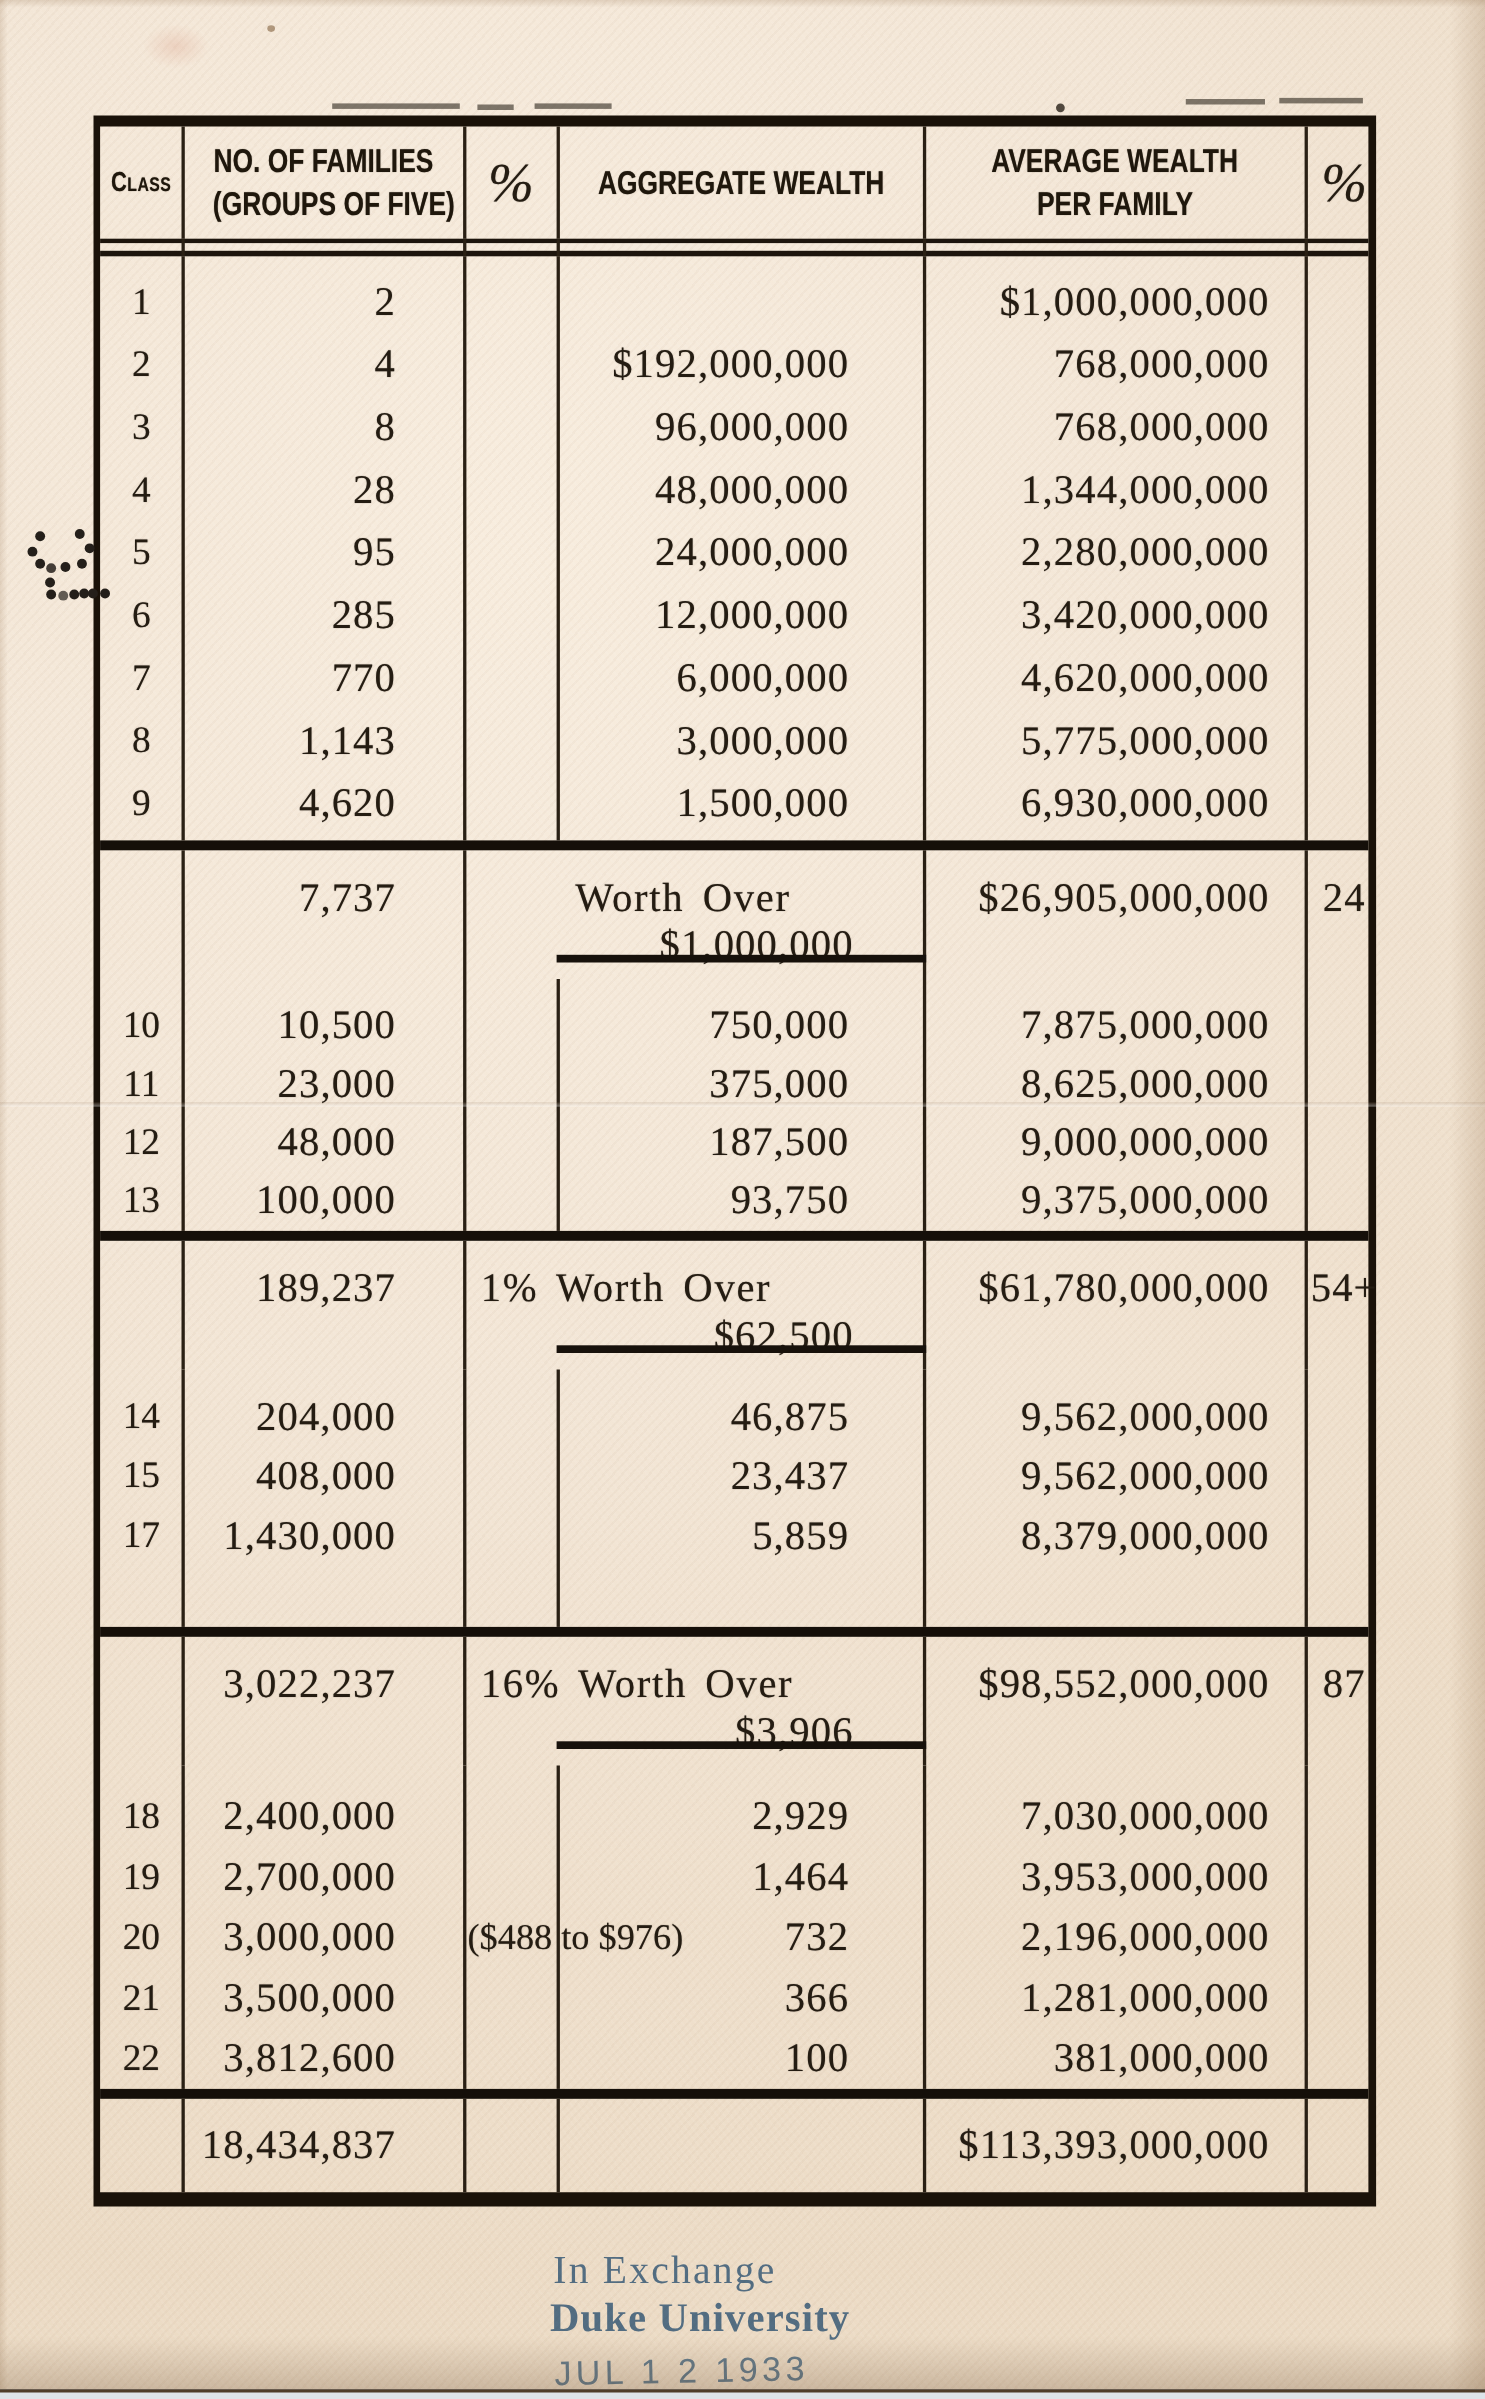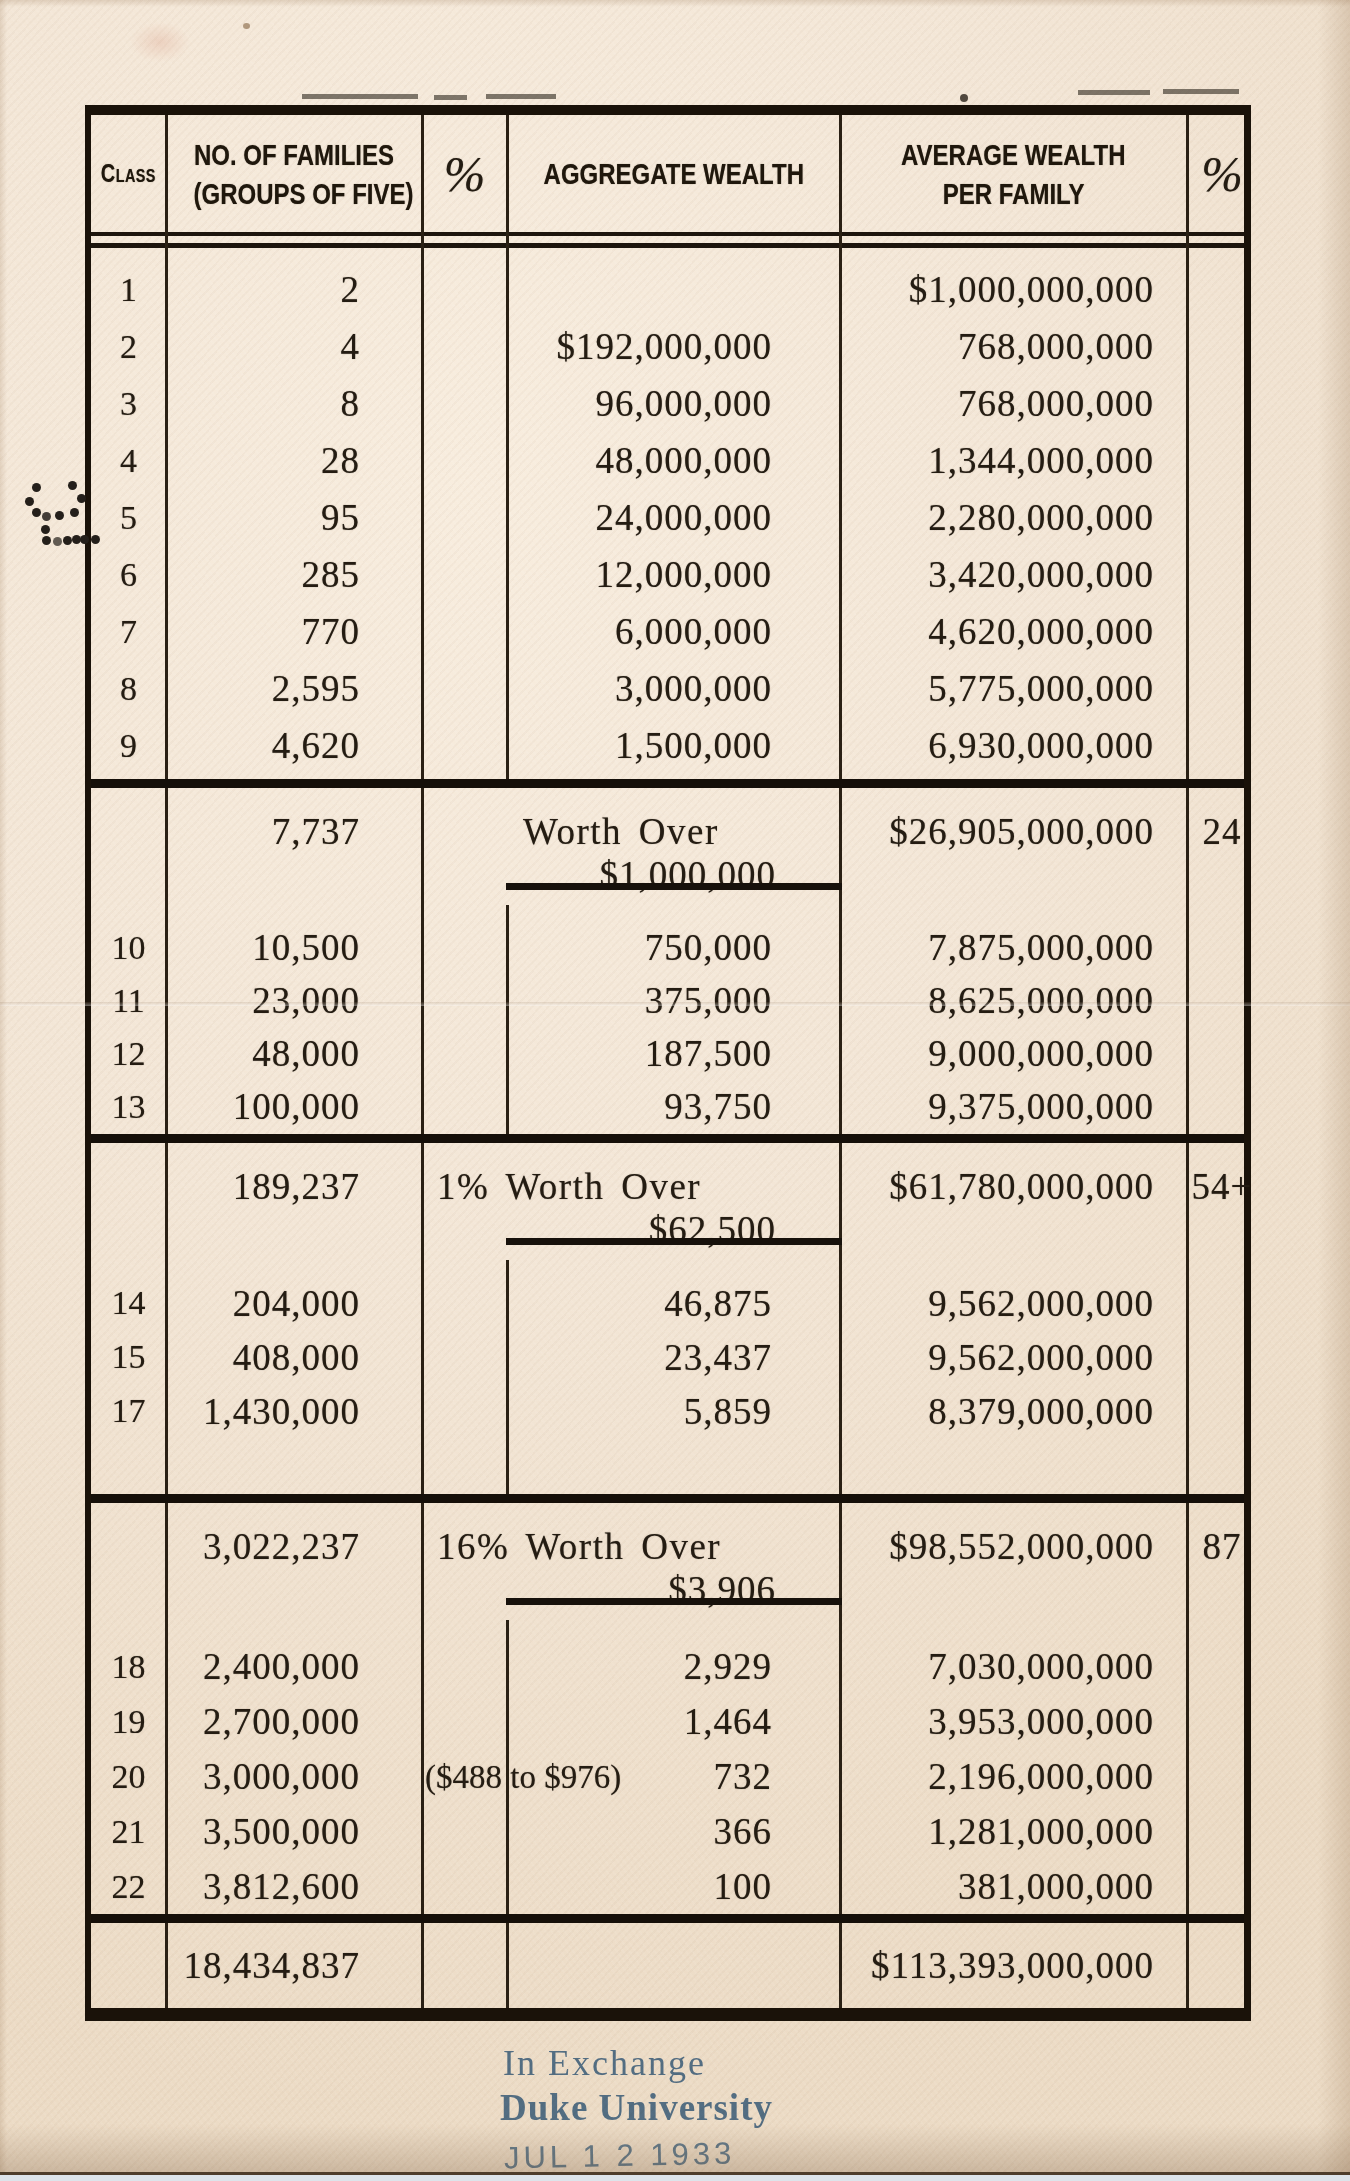--- a/index.html
+++ b/index.html
@@ -21,21 +21,21 @@
   .sheet-table{
     position:absolute;left:85px;top:105px;width:1166px;
     border-style:solid;border-color:#1a1209;border-width:10px 7px 13px 6px;
   }
   .sec{position:relative;}
   .vl{position:absolute;top:0;bottom:0;width:3px;background:#2a2014;}
   .v1{left:74px}.v2{left:330px}.v3{left:415px}.v4{left:748px}.v5{left:1095px}
   .hdiv{height:9px;background:#150f09;position:relative;}
   
   .thead{
-    height:117px;display:grid;grid-template-columns:75px 256px 85px 333px 347px 70px;
+    height:102px;display:grid;grid-template-columns:75px 256px 85px 333px 347px 70px;
     align-items:center;text-align:center;
   }
   .hc{font-family:"Liberation Sans",sans-serif;font-weight:700;color:#1f170c;
       font-size:30px;line-height:39px;text-shadow:0 0 1px rgba(31,23,12,.6);}
   .cond{display:inline-block;transform:scaleX(.8);transform-origin:50% 50%;white-space:nowrap;}
   .hclass{font-size:25px;font-variant:small-caps;letter-spacing:.5px;}
   .hpct{font-family:"Liberation Serif",serif;font-style:italic;font-weight:400;
         font-size:50px;color:#241c12;text-shadow:0 0 1px rgba(36,28,18,.5);}
   .drule{position:relative;height:16px;}
   .drule .rt{position:absolute;top:0;left:0;right:0;height:4px;background:#1d150d;}
@@ -205,21 +205,21 @@
       <div class="row">
         <div class="cc">7</div>
         <div class="cf num">770</div>
         <div></div>
         <div class="ca num">6,000,000</div>
         <div class="cg num">4,620,000,000</div>
         <div class="cp2 num"></div>
       </div>
       <div class="row">
         <div class="cc">8</div>
-        <div class="cf num">2,595</div>
+        <div class="cf num">1,143</div>
         <div></div>
         <div class="ca num">3,000,000</div>
         <div class="cg num">5,775,000,000</div>
         <div class="cp2 num"></div>
       </div>
       <div class="row">
         <div class="cc">9</div>
         <div class="cf num">4,620</div>
         <div></div>
         <div class="ca num">1,500,000</div>

